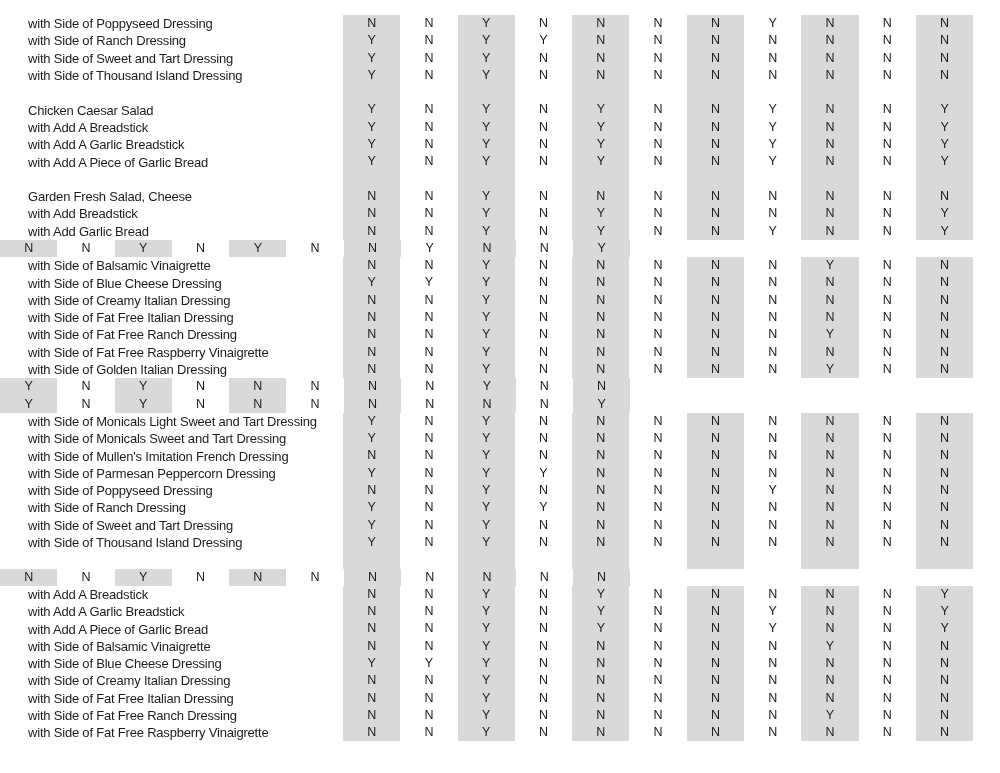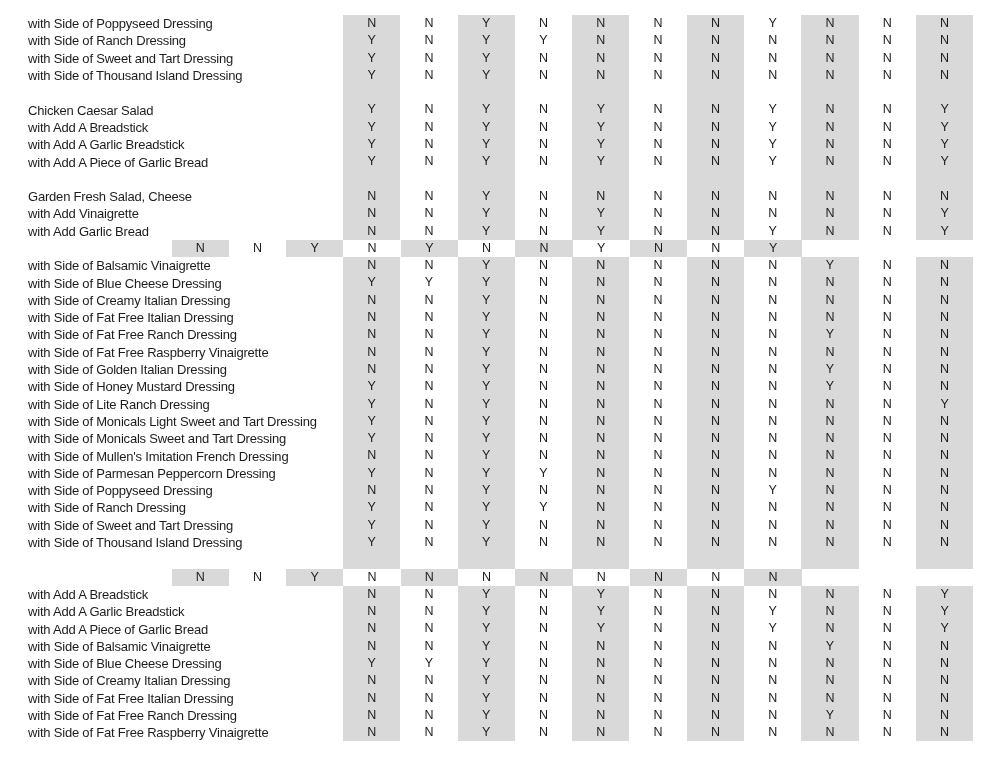--- a/index.html
+++ b/index.html
@@ -17,21 +17,20 @@
   }
   .sheet {
     position: absolute;
     top: 15px;
     left: 0;
   }
   .row {
     display: flex;
     height: 17.31px;
     align-items: center;
-    justify-content: center;
   }
   .label {
     width: 343px;
     padding-left: 28px;
     box-sizing: border-box;
     font-size: 13px;
     letter-spacing: -0.2px;
     color: #1c1c1c;
     white-space: nowrap;
     overflow: hidden;
@@ -202,21 +201,21 @@
           <div class="cell">N</div>
           <div class="cell shaded">N</div>
           <div class="cell">N</div>
           <div class="cell shaded">N</div>
           <div class="cell">N</div>
           <div class="cell shaded">N</div>
           <div class="cell">N</div>
           <div class="cell shaded">N</div>
         </div>
         <div class="row">
-          <div class="label">with Add Vinaigrette</div>
+          <div class="label">with Add Breadstick</div>
           <div class="cell shaded">N</div>
           <div class="cell">N</div>
           <div class="cell shaded">Y</div>
           <div class="cell">N</div>
           <div class="cell shaded">Y</div>
           <div class="cell">N</div>
           <div class="cell shaded">N</div>
           <div class="cell">N</div>
           <div class="cell shaded">N</div>
           <div class="cell">N</div>
@@ -341,35 +340,33 @@
           <div class="cell">N</div>
           <div class="cell shaded">N</div>
           <div class="cell">N</div>
           <div class="cell shaded">N</div>
           <div class="cell">N</div>
           <div class="cell shaded">Y</div>
           <div class="cell">N</div>
           <div class="cell shaded">N</div>
         </div>
         <div class="row">
-          <div class="label">with Side of Honey Mustard Dressing</div>
-          <div class="cell shaded">Y</div>
-          <div class="cell">N</div>
-          <div class="cell shaded">Y</div>
-          <div class="cell">N</div>
-          <div class="cell shaded">N</div>
-          <div class="cell">N</div>
-          <div class="cell shaded">N</div>
-          <div class="cell">N</div>
-          <div class="cell shaded">Y</div>
-          <div class="cell">N</div>
-          <div class="cell shaded">N</div>
-        </div>
-        <div class="row">
-          <div class="label">with Side of Lite Ranch Dressing</div>
+          <div class="cell shaded">Y</div>
+          <div class="cell">N</div>
+          <div class="cell shaded">Y</div>
+          <div class="cell">N</div>
+          <div class="cell shaded">N</div>
+          <div class="cell">N</div>
+          <div class="cell shaded">N</div>
+          <div class="cell">N</div>
+          <div class="cell shaded">Y</div>
+          <div class="cell">N</div>
+          <div class="cell shaded">N</div>
+        </div>
+        <div class="row">
           <div class="cell shaded">Y</div>
           <div class="cell">N</div>
           <div class="cell shaded">Y</div>
           <div class="cell">N</div>
           <div class="cell shaded">N</div>
           <div class="cell">N</div>
           <div class="cell shaded">N</div>
           <div class="cell">N</div>
           <div class="cell shaded">N</div>
           <div class="cell">N</div>

